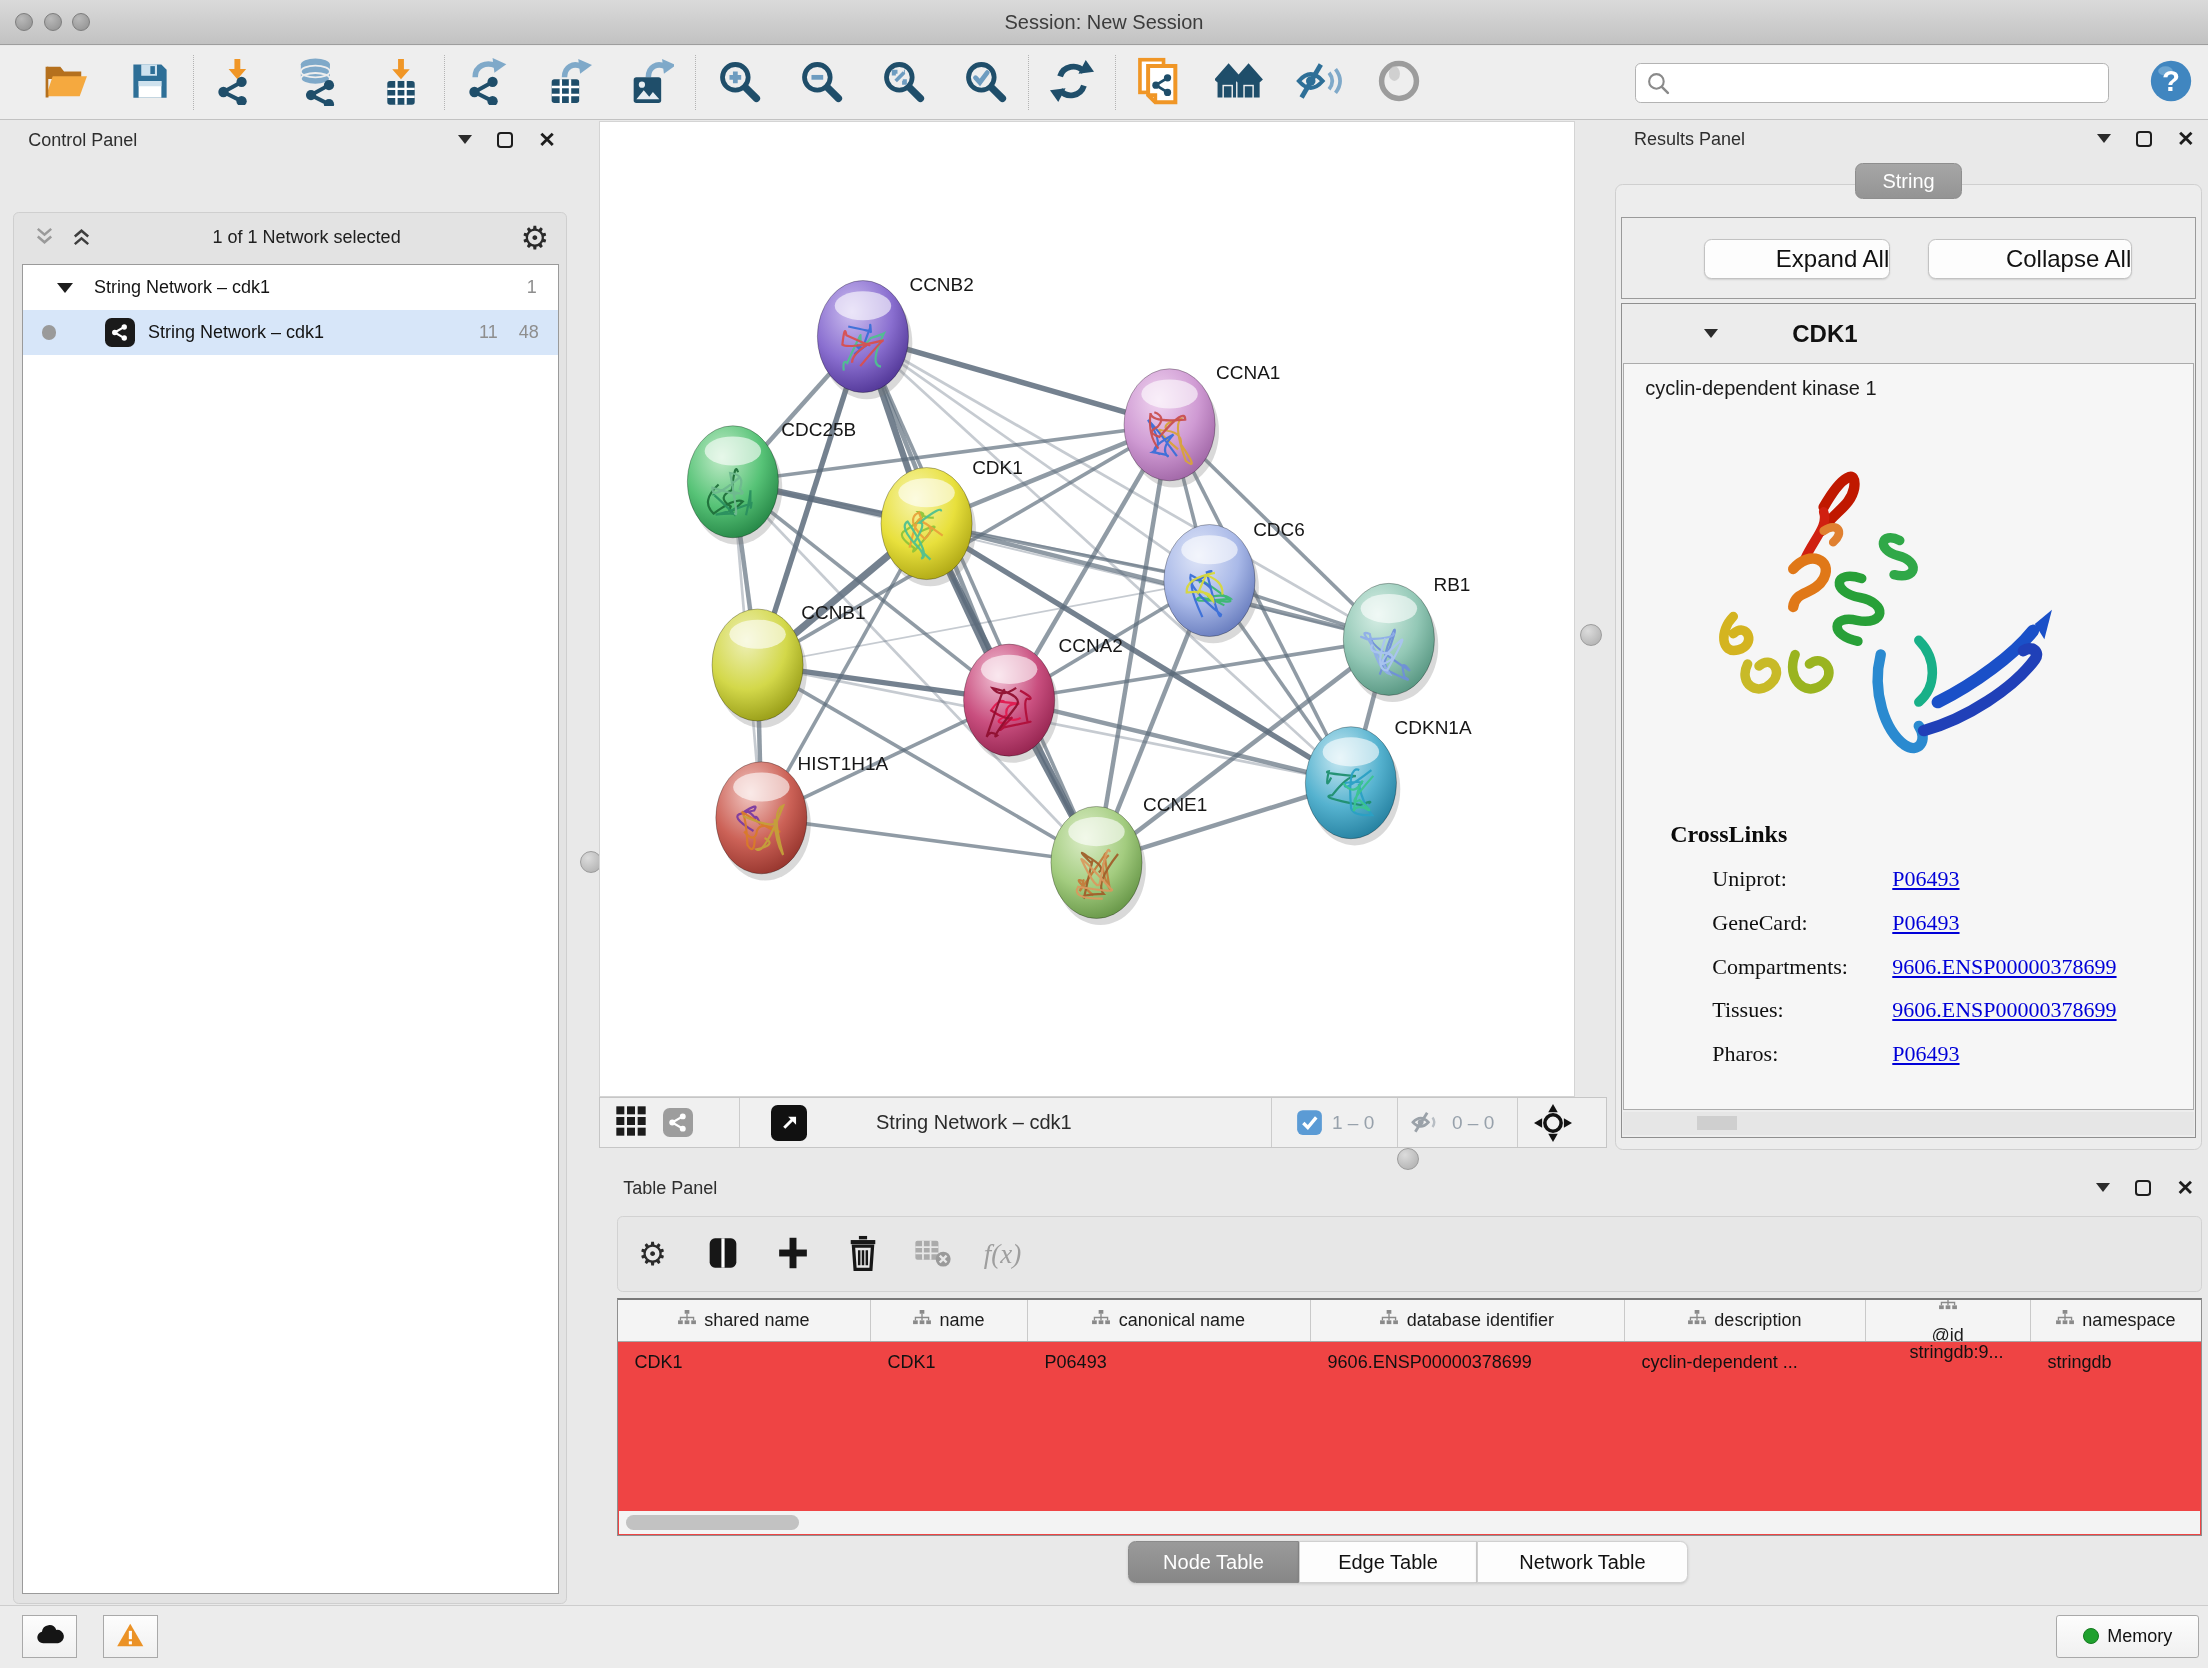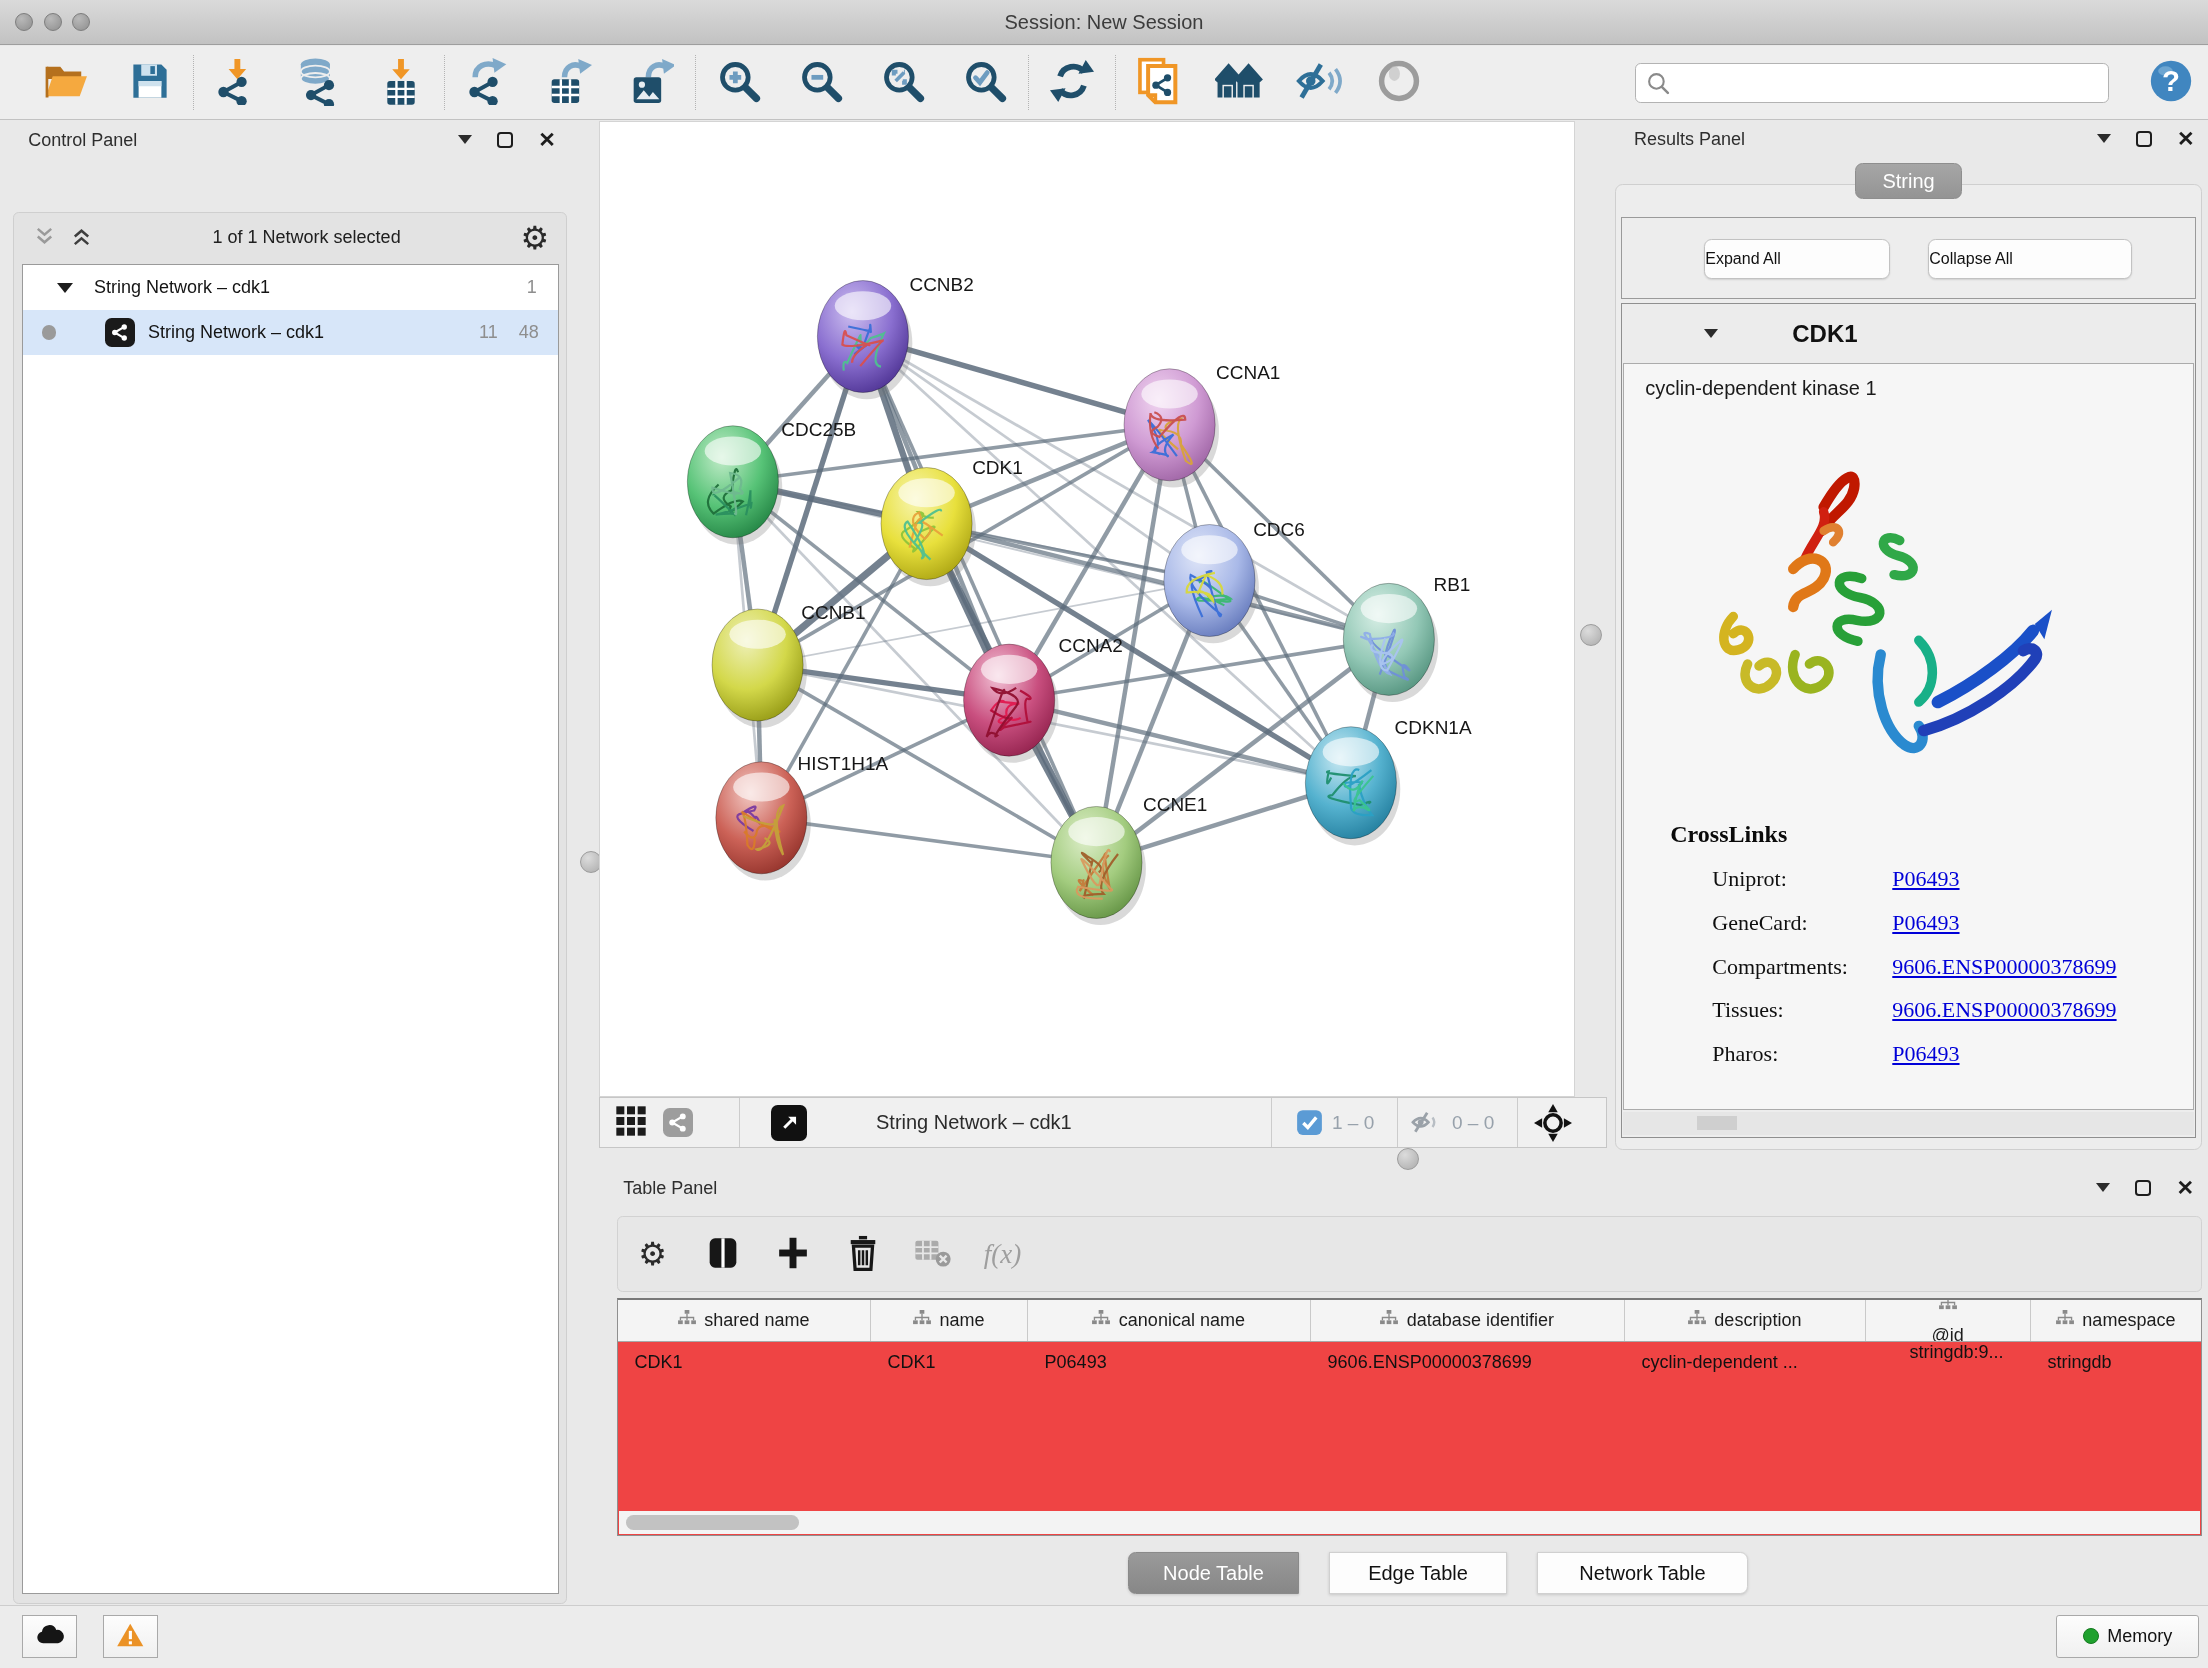--- a/index.html
+++ b/index.html
@@ -64,21 +64,21 @@
   
   .results-panel { position: absolute; left: 1607px; top: 121px; width: 601px; height: 1044px; }
   .rp-tab { position: absolute; left: 248px; top: 42px; width: 107px; height: 36px; z-index: 2;
     background: linear-gradient(#a6a6a6, #949494); border: 1px solid #8e8e8e; border-radius: 7.6px;
     color: #fff; font-size: 20px; display: flex; align-items: center; justify-content: center; }
   .rp-box { position: absolute; left: 7.6px; top: 63px; right: 5.7px; bottom: 15px;
     background: #ededed; border: 1px solid #cfcfcf; border-radius: 7.6px; }
   .rp-toolbox { position: absolute; left: 5.7px; top: 32px; right: 5.7px; height: 82px;
     border: 1px solid #9a9a9a; }
   .rp-btn { position: absolute; top: 21px; height: 40px; background: #fdfdfd; border: 1px solid #c2c2c2;
-    border-radius: 7.6px; font-size: 16px; color: #111; display: flex; align-items: center; justify-content: flex-start;
+    border-radius: 7.6px; font-size: 24px; color: #111; display: flex; align-items: center; justify-content: flex-end;
     box-shadow: 0 1px 1.9px rgba(0,0,0,0.12); }
   .rp-gene-box { position: absolute; left: 5.7px; top: 118px; right: 5.7px; bottom: 11.4px; border: 1px solid #8f8f8f; }
   .rp-gene-head { position: absolute; left: 0; top: 0; right: 0; height: 59px; background: #ececec;
     display: flex; align-items: center; }
   .rp-gene-body { position: absolute; left: 1px; top: 59px; right: 1px; bottom: 27px;
     background: #f6f6f6; border: 1px solid #ababab; overflow: hidden; }
   .rp-scroll { position: absolute; left: 1px; right: 1px; bottom: 1.9px; height: 23px; background: #e6e6e6; }
   .rp-scroll-thumb { position: absolute; left: 74px; top: 3.8px; width: 40px; height: 14.3px; background: #cfcfcf; }
   .serif { font-family: "Liberation Serif", serif; }
   .xlink-row { position: absolute; left: 0; width: 100%; font-size: 22px; }
@@ -96,21 +96,21 @@
   .th { display: flex; align-items: center; justify-content: center; gap: 8.6px; font-size: 18px;
     color: #1c1c1c; border-right: 1px solid #c9c9c9; overflow: hidden; white-space: nowrap; flex: none; }
   .trow { display: flex; height: 40px; }
   .td { display: flex; align-items: center; padding-left: 17px; font-size: 18px; color: #111;
     overflow: hidden; white-space: nowrap; flex: none; }
   .tc0 { width: 253px; } .tc1 { width: 157px; } .tc2 { width: 283px; } .tc3 { width: 314px; }
   .tc4 { width: 241px; } .tc5 { width: 165px; flex-direction: column; } .tc6 { width: 170px; border-right: none; }
   .hscroll { position: absolute; left: 1px; right: 1px; bottom: 1px; height: 23px; background: #f3f3f3; }
   .hscroll-thumb { position: absolute; left: 7.6px; top: 3.8px; width: 173px; height: 15px;
     background: #c2c2c2; border-radius: 7.6px; }
-  .table-tabs { position: absolute; left: 519px; top: 380px; display: flex; gap: 30px; }
+  .table-tabs { position: absolute; left: 519px; top: 369px; display: flex; }
   .t-tab { height: 42px; display: flex; align-items: center; justify-content: center; font-size: 20px;
     background: #fdfdfd; border: 1px solid #d0d0d0; color: #111; box-shadow: 0 1px 2.9px rgba(0,0,0,0.15); }
   .t-tab:first-child { border-radius: 7.6px 0 0 7.6px; }
   .t-tab:last-child { border-radius: 0 7.6px 7.6px 0; }
   .t-tab.active { background: linear-gradient(#9a9a9a, #878787); color: #fff; border-color: #8a8a8a; }
 
   
   .statusbar { position: absolute; left: 0; top: 1605px; width: 100%; height: 63px;
     background: #ececec; border-top: 1px solid #cdcdcd; }
   .sb-btn { position: absolute; top: 8.6px; height: 43px; background: linear-gradient(#fdfdfd,#f0f0f0);

